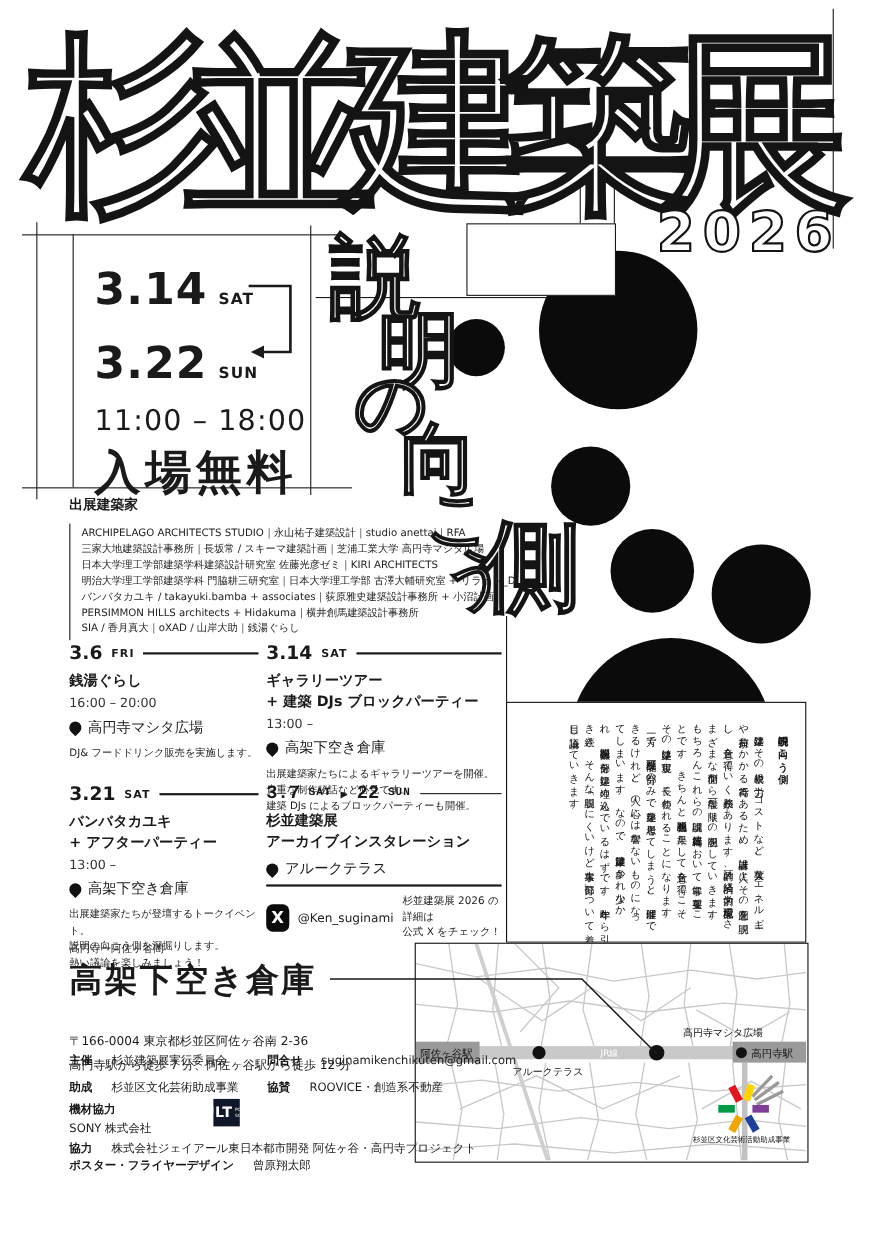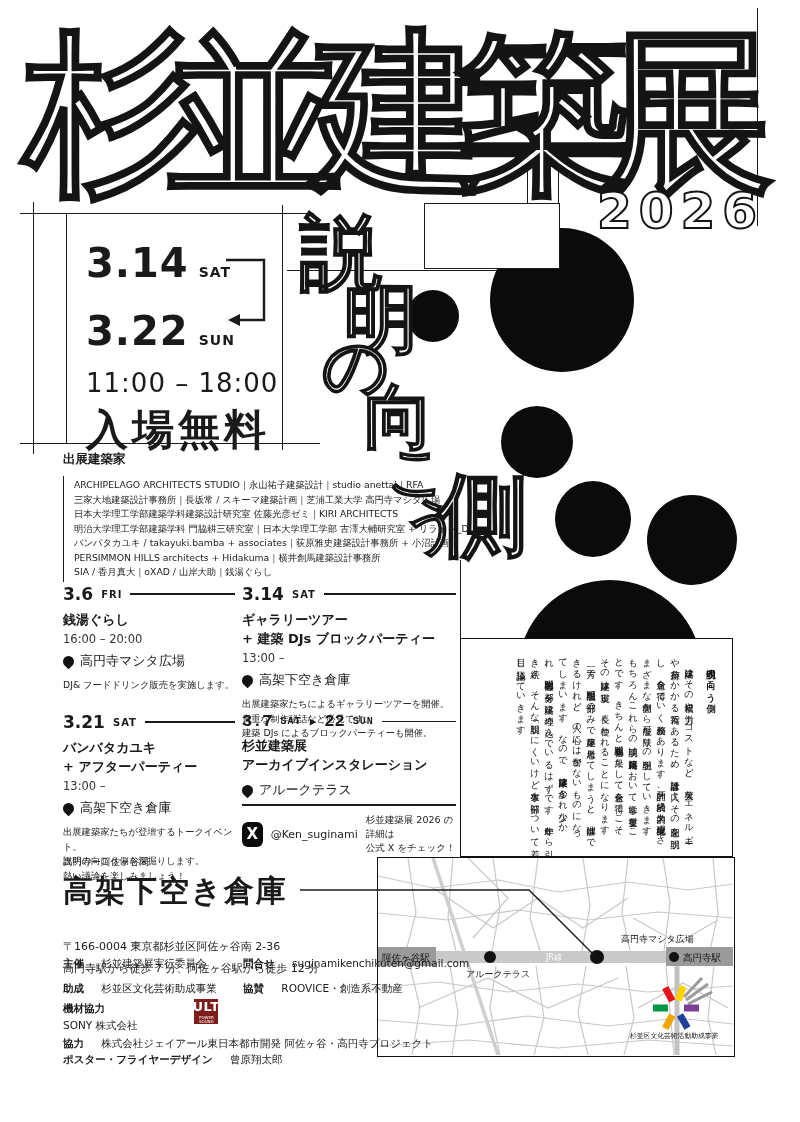--- a/index.html
+++ b/index.html
@@ -61,22 +61,22 @@
   .venue-note{font-size:9.5px;color:#222;}
   .venue-name{font-size:30px;font-weight:700;letter-spacing:2px;margin-top:2px;}
   .venue-postal{font-size:11px;margin-top:27px;}
   .venue-access{font-size:11px;margin-top:7px;}
   .pointer-line{position:absolute;left:296px;top:882px;z-index:6;}
   
   .credits{position:absolute;left:63px;top:957px;width:330px;z-index:6;font-size:10.5px;}
   .cr-row{position:absolute;left:0;white-space:nowrap;}
   .cr-label{font-weight:600;margin-right:14px;}
   .cr-pair2{position:absolute;left:180px;white-space:nowrap;}
-  .ult-logo{position:absolute;left:131px;top:42px;width:24px;height:25px;background:#7f1d1d;color:#fff;
-    display:flex;align-items:center;justify-content:center;gap:2px;flex-direction:column;}
+  .ult-logo{position:absolute;left:131px;top:42px;width:24px;height:25px;background:#0f172a;color:#fff;
+    display:flex;align-items:center;justify-content:center;gap:2px;}
   .ult-main{font-size:13px;font-weight:800;letter-spacing:0.5px;}
   .ult-sub{font-size:4px;line-height:4.5px;width:14px;}
   
   .map-box{position:absolute;left:377px;top:857px;width:358px;height:200px;border:1.6px solid #111;
     box-sizing:border-box;background:#fff;z-index:5;}
   .map-box svg{display:block;}
   svg text{font-family:"DejaVu Sans","Liberation Sans",sans-serif;}
 </style>
 </head>
 <body>

